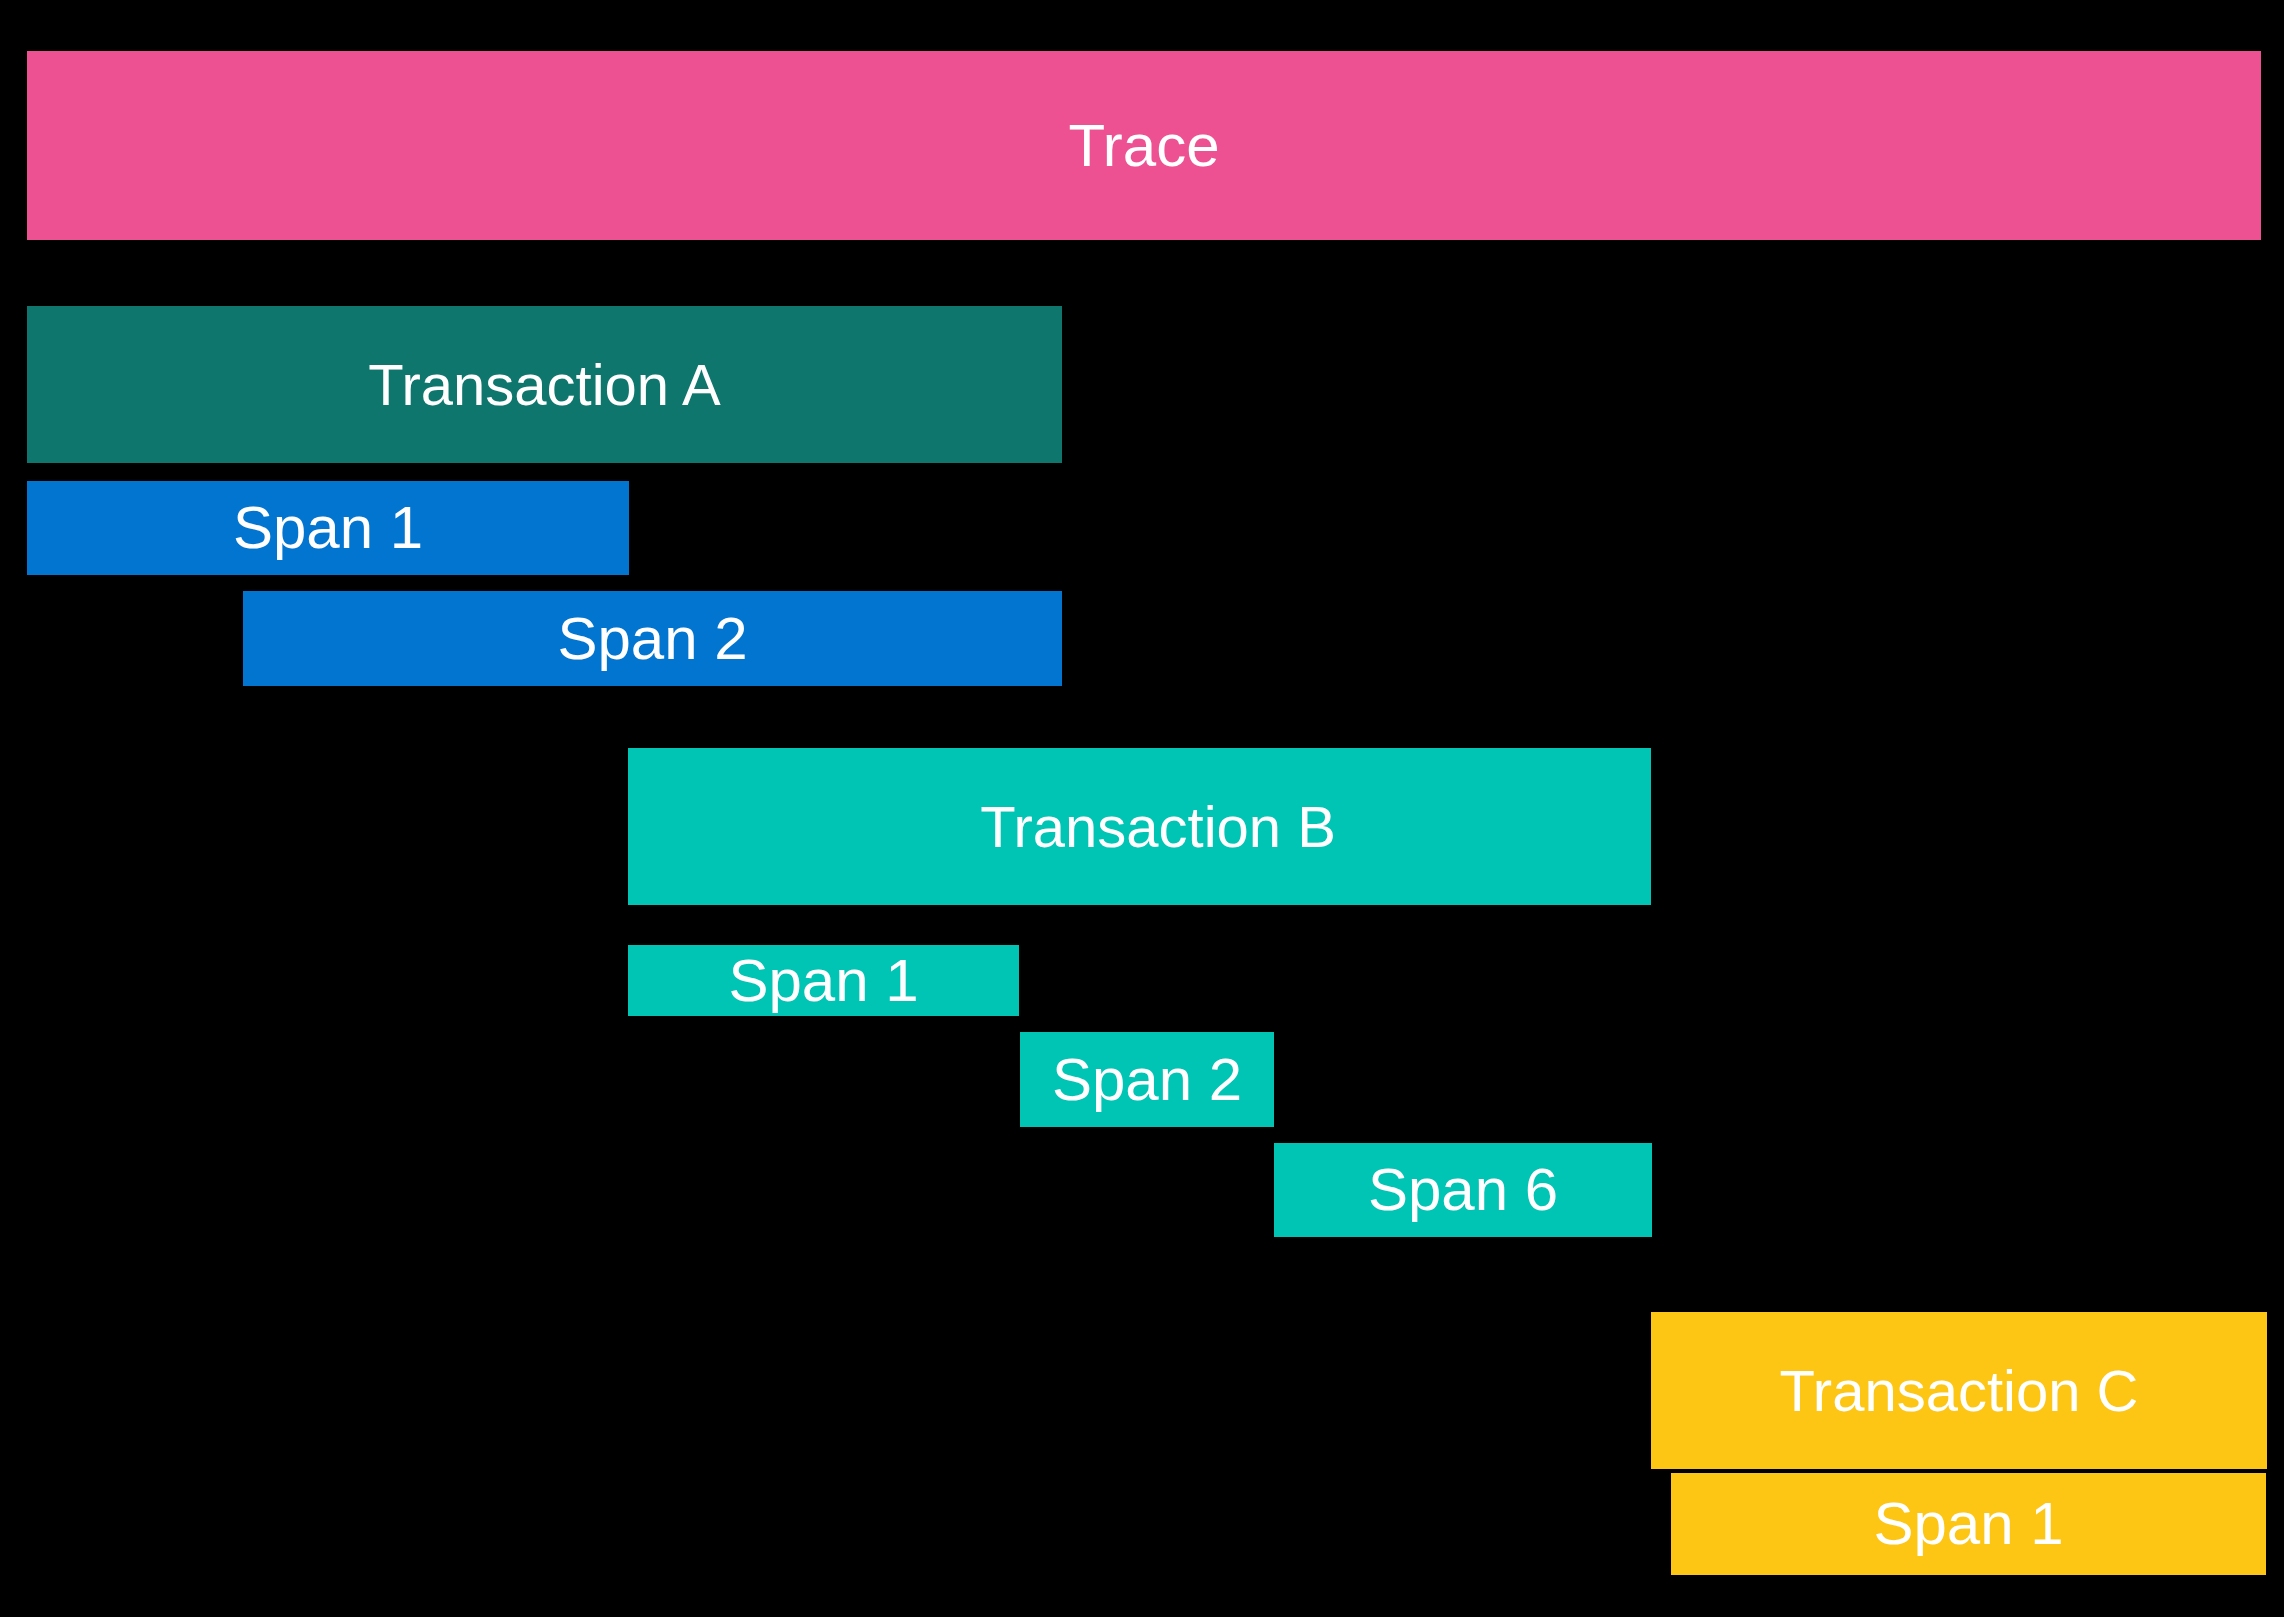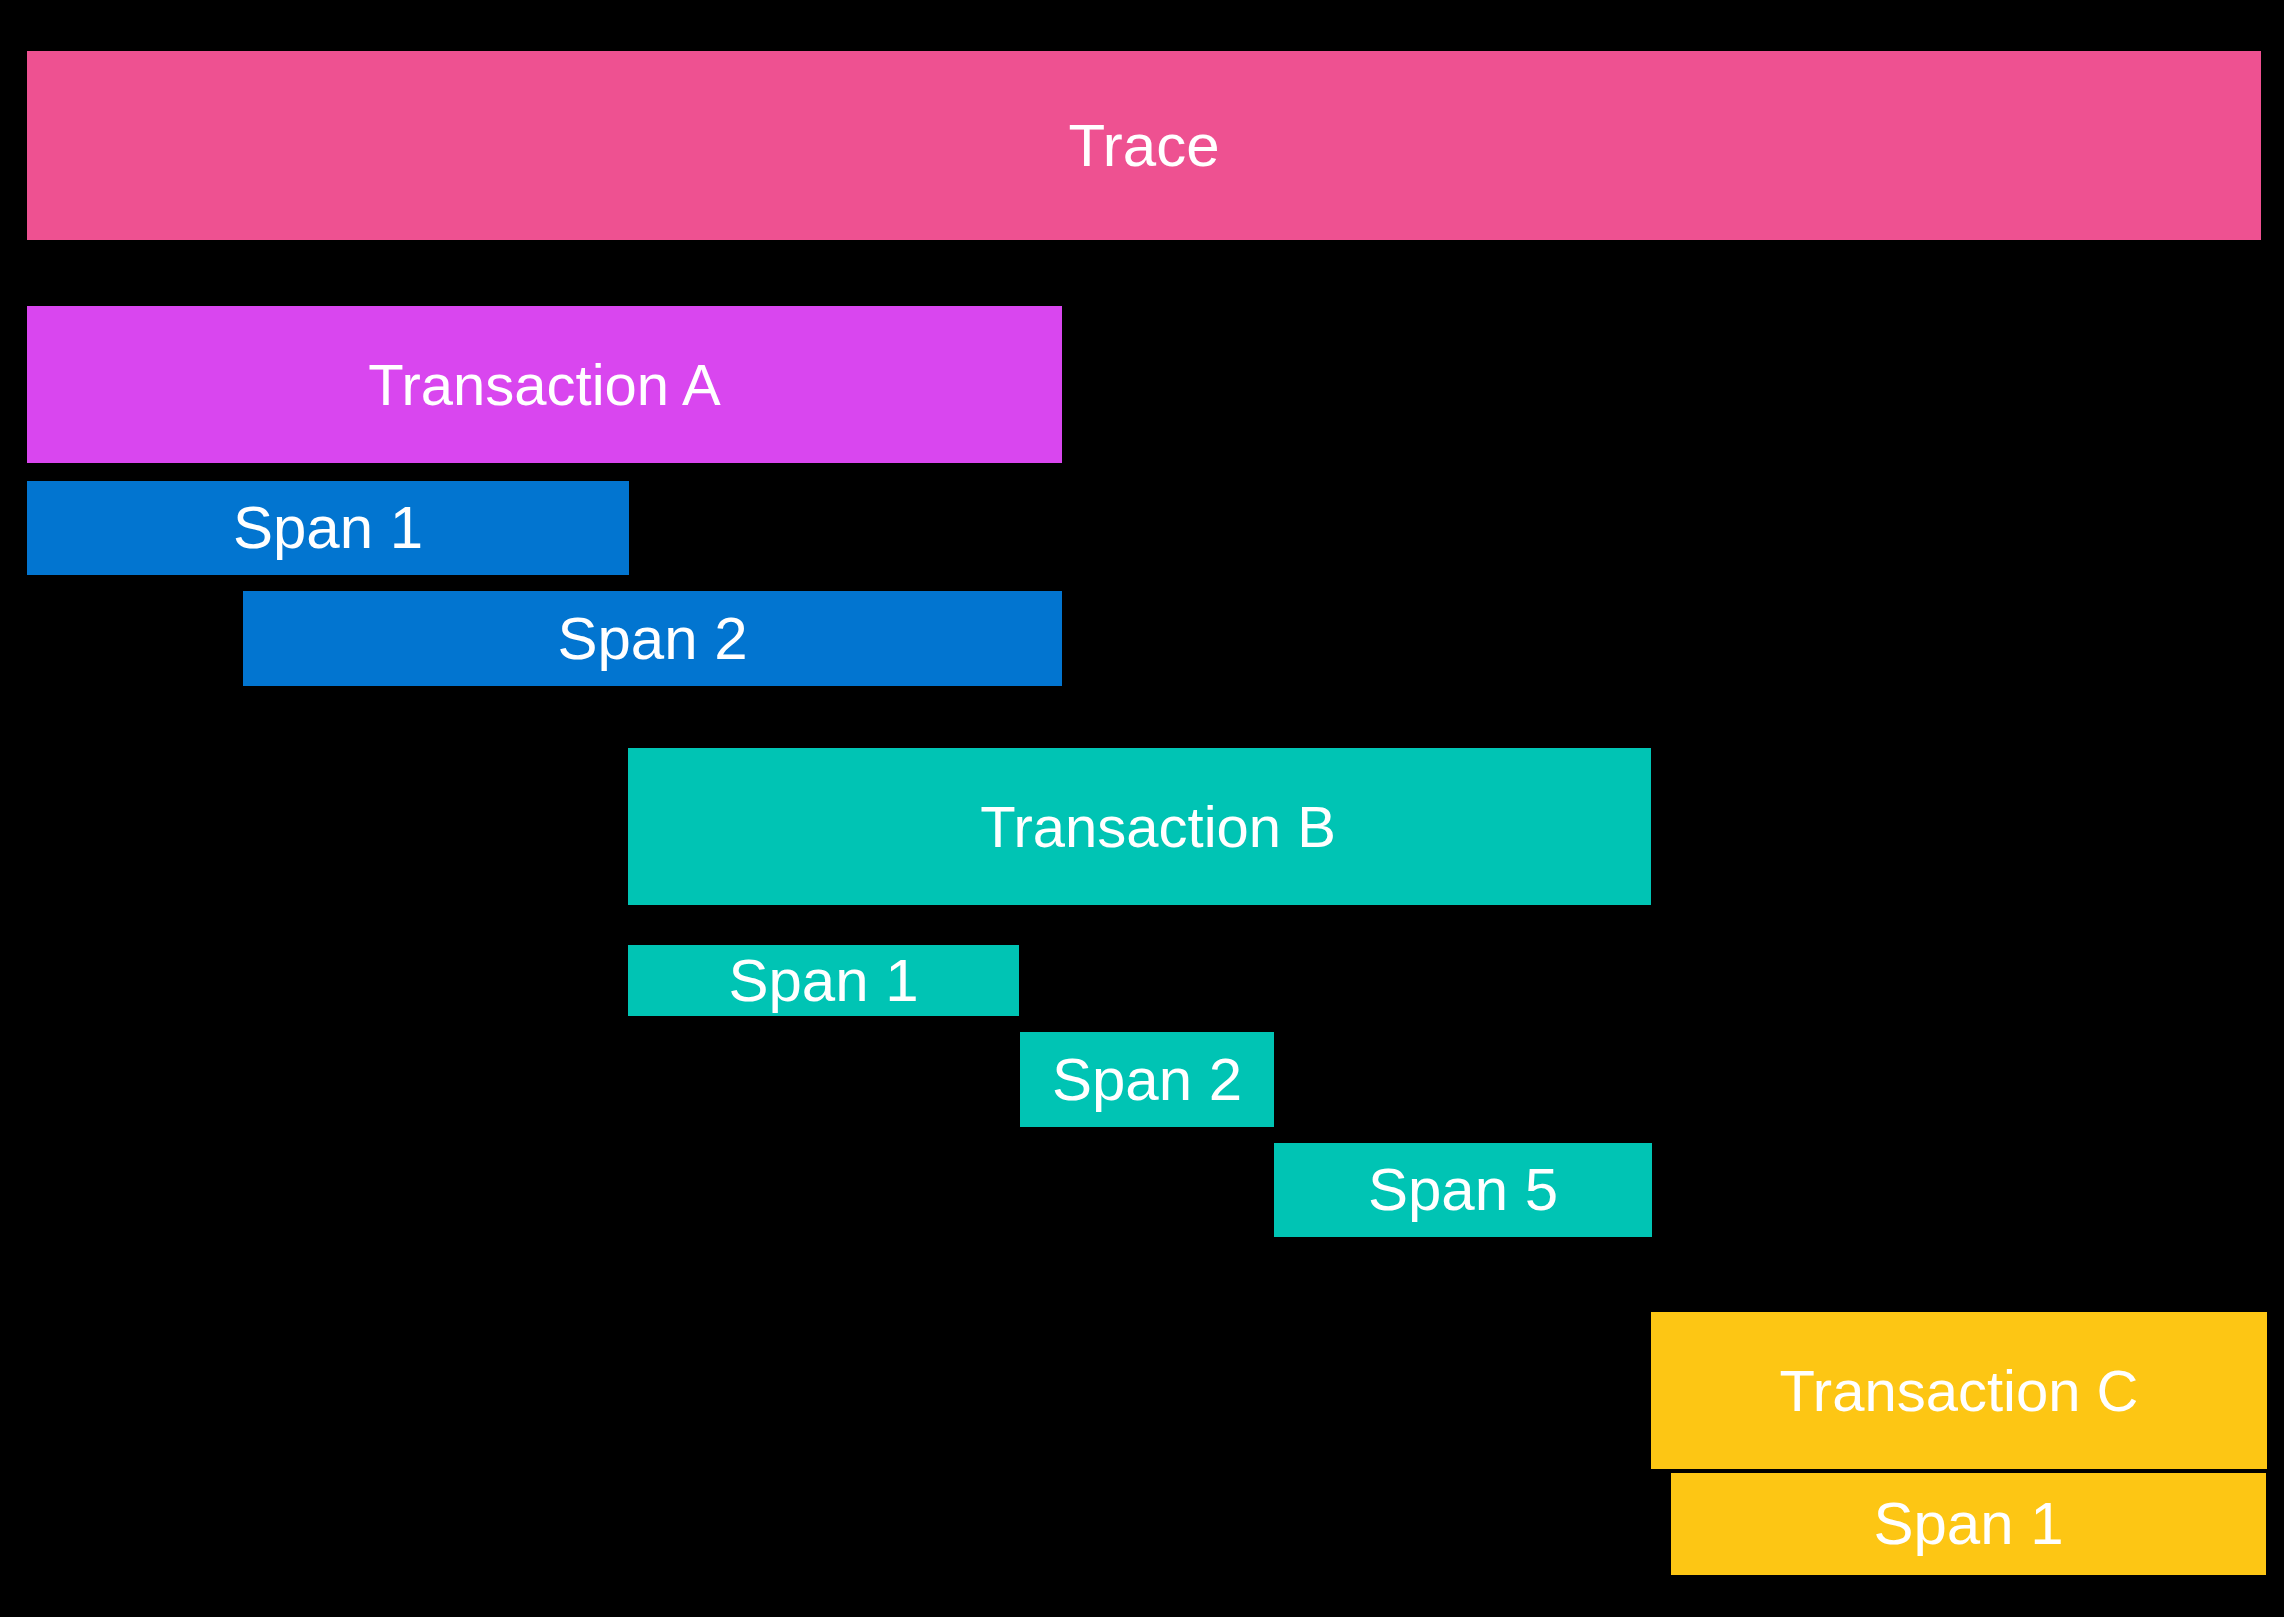--- a/index.html
+++ b/index.html
@@ -42,40 +42,40 @@
   .lvl-txn    { font-size: 58px; }
   .lvl-span   { font-size: 60px; }
 </style>
 </head>
 <body>
 
 <div id="canvas">
     <div class="bar lvl-trace" style="left: 27px; top: 51px; width: 2234px; height: 189px; background: rgb(238, 81, 145);">
       <span class="bar-label">Trace</span>
     </div>
-    <div class="bar lvl-txn" style="left: 27px; top: 306px; width: 1035px; height: 157px; background: #d946ef;">
+    <div class="bar lvl-txn" style="left: 27px; top: 306px; width: 1035px; height: 157px; background: #0f766e;">
       <span class="bar-label">Transaction A</span>
     </div>
     <div class="bar lvl-span" style="left: 27px; top: 481px; width: 602px; height: 94px; background: rgb(2, 117, 208);">
       <span class="bar-label">Span 1</span>
     </div>
     <div class="bar lvl-span" style="left: 243px; top: 591px; width: 819px; height: 95px; background: rgb(2, 117, 208);">
       <span class="bar-label">Span 2</span>
     </div>
     <div class="bar lvl-txn" style="left: 628px; top: 748px; width: 1023px; height: 157px; background: rgb(0, 196, 180); padding-left: 37px;">
       <span class="bar-label">Transaction B</span>
     </div>
     <div class="bar lvl-span" style="left: 628px; top: 945px; width: 391px; height: 71px; background: rgb(0, 196, 180);">
       <span class="bar-label">Span 1</span>
     </div>
     <div class="bar lvl-span" style="left: 1020px; top: 1032px; width: 254px; height: 95px; background: rgb(0, 196, 180);">
       <span class="bar-label">Span 2</span>
     </div>
     <div class="bar lvl-span" style="left: 1274px; top: 1143px; width: 378px; height: 94px; background: rgb(0, 196, 180);">
-      <span class="bar-label">Span 5</span>
+      <span class="bar-label">Span 6</span>
     </div>
     <div class="bar lvl-txn" style="left: 1651px; top: 1300px; width: 616px; height: 157px; background: rgb(253, 198, 20); margin-top: 12px;">
       <span class="bar-label">Transaction C</span>
     </div>
     <div class="bar lvl-span" style="left: 1671px; top: 1473px; width: 595px; height: 102px; background: rgb(253, 198, 20);">
       <span class="bar-label">Span 1</span>
     </div>
   </div>
 
 

